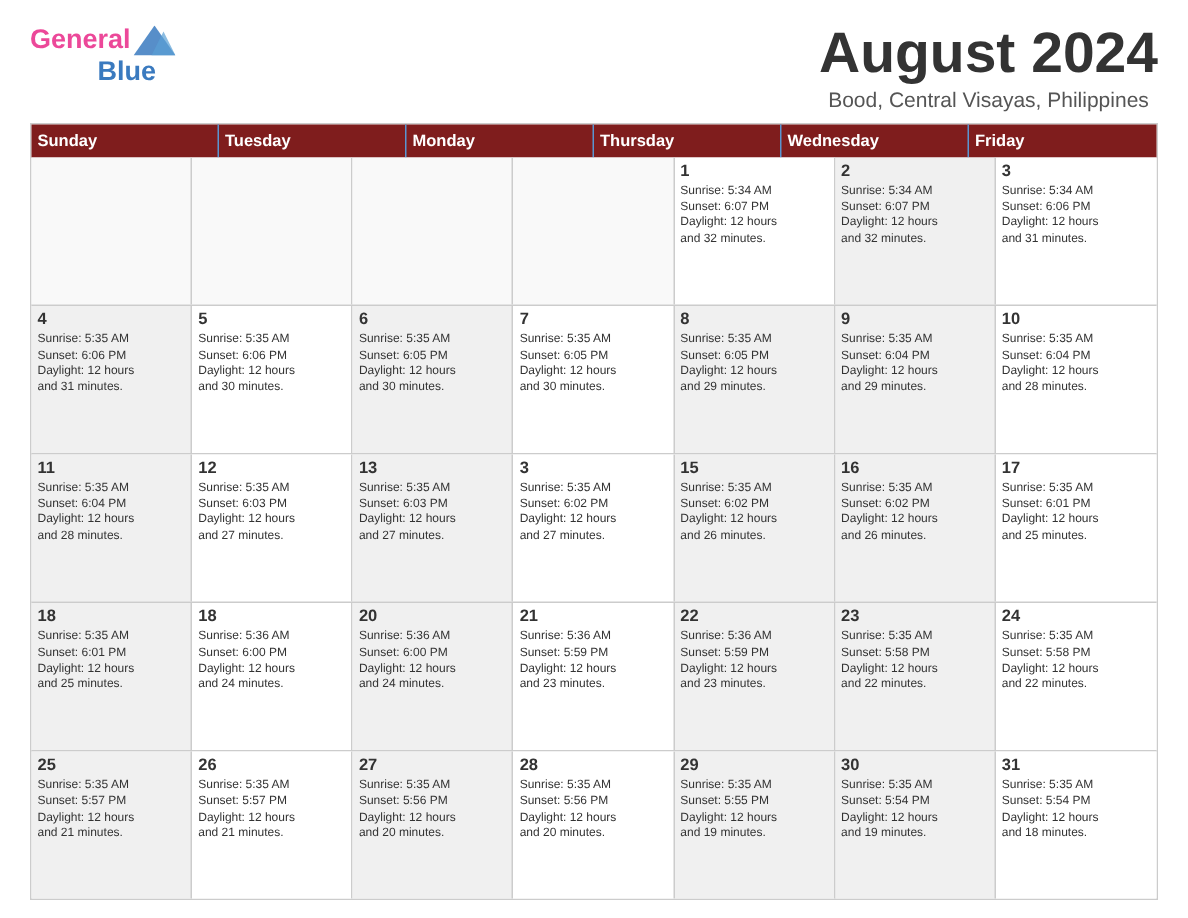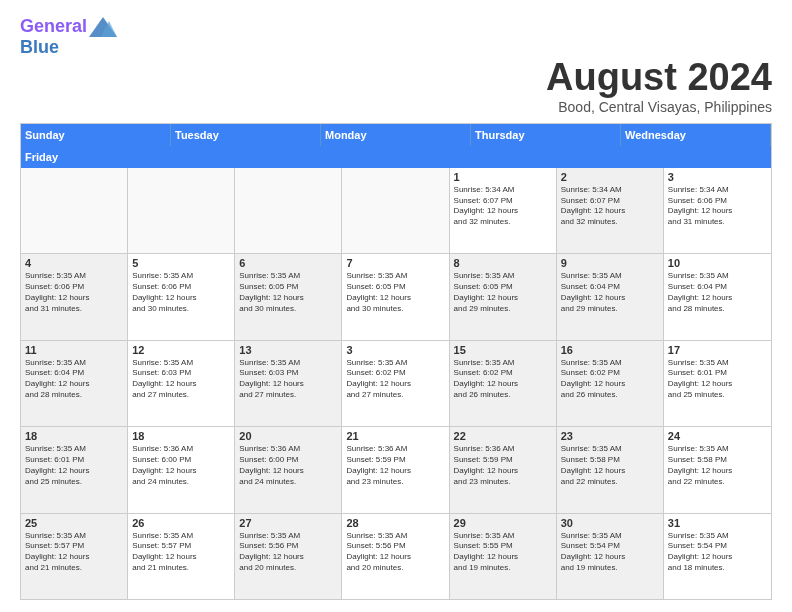--- a/index.html
+++ b/index.html
@@ -28,56 +28,56 @@
       flex-direction: column;
       align-items: flex-start;
     }
     .logo-text {
       display: flex;
       align-items: center;
     }
     .logo-general {
       font-size: 18px;
       font-weight: bold;
-      color: #8b5cf6;
+      color: #ec4899;
     }
     .logo-blue {
       font-size: 18px;
       font-weight: bold;
       color: #3a7abf;
+      margin-left: 45px;
     }
     .logo-icon {
       width: 28px;
       height: 20px;
       margin-left: 2px;
     }
     .title-section {
-      text-align: right;
-      margin-top: 41px;
+      text-align: center;
     }
     .month-title {
       font-size: 38px;
       font-weight: bold;
       color: #333;
       line-height: 1.1;
     }
     .location {
       font-size: 14px;
       color: #555;
     }
     .calendar {
       flex: 1;
       display: flex;
       flex-direction: column;
       border: 1px solid #ccc;
     }
     .cal-header {
       display: grid;
-      grid-template-columns: repeat(5, 1fr);
-      background: #3b82f6;
+      grid-template-columns: repeat(6, 1fr);
+      background: #7f1d1d;
     }
     .cal-header-cell {
       color: #fff;
       font-size: 11px;
       font-weight: bold;
       padding: 5px 4px;
       text-align: left;
       border-right: 1px solid #5a95d0;
     }
     .cal-header-cell:last-child { border-right: none; }

